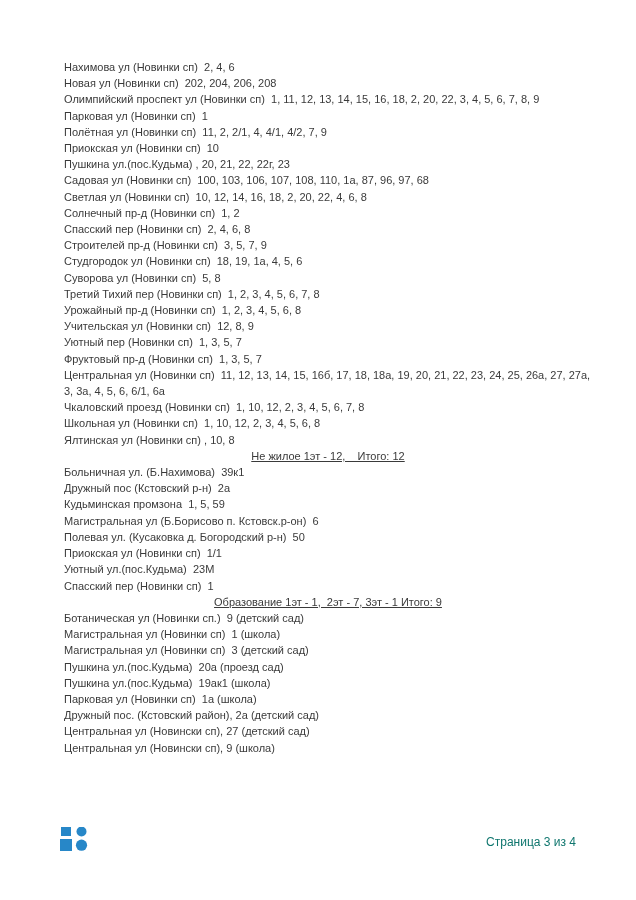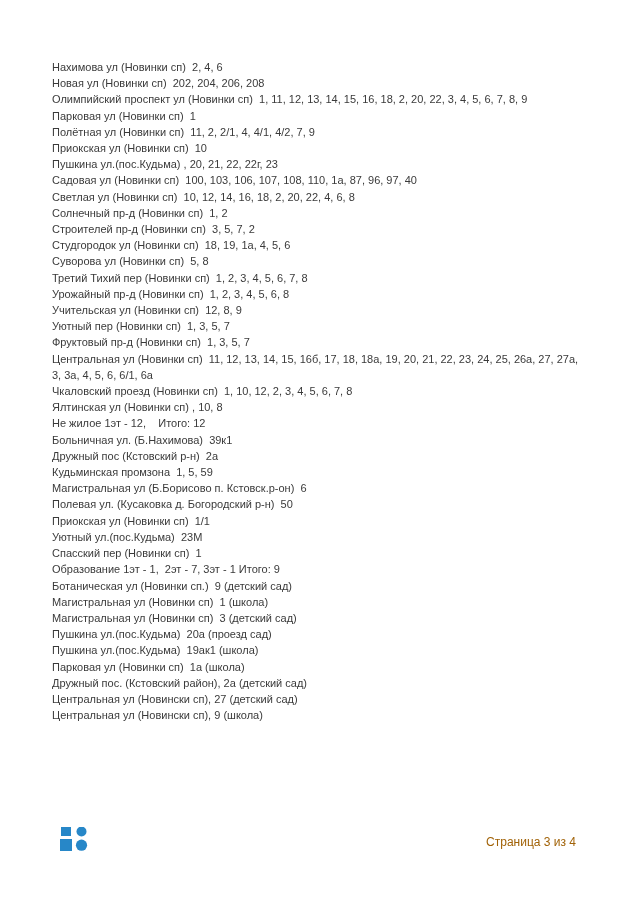--- a/index.html
+++ b/index.html
@@ -10,74 +10,78 @@
   .page {
     position: relative;
     width: 636px;
     height: 900px;
     background: #ffffff;
     overflow: hidden;
     font-family: "Liberation Sans", sans-serif;
   }
   .doc-body {
     position: absolute;
-    left: 52px;
+    left: 64px;
     top: 59px;
     width: 528px;
     font-size: 11px;
     line-height: 16.2px;
     color: #3a3a3a;
   }
   .line {
     white-space: pre-wrap;
   }
   .line.heading {
+    text-decoration: underline;
+    text-align: center;
   }
   .footer-logo {
     position: absolute;
     left: 60px;
     top: 827px;
     width: 28px;
     height: 25px;
   }
   .page-number {
     position: absolute;
     right: 60px;
     top: 835px;
     font-size: 12px;
     line-height: 14px;
-    color: #a16207;
+    color: #0f766e;
   }
 </style>
 </head>
 <body>
 
 <div class="page">
 
   <div class="doc-body" style="color: rgb(58, 58, 58);">
       <div class="line">Нахимова ул (Новинки сп)  2, 4, 6</div>
       <div class="line">Новая ул (Новинки сп)  202, 204, 206, 208</div>
       <div class="line">Олимпийский проспект ул (Новинки сп)  1, 11, 12, 13, 14, 15, 16, 18, 2, 20, 22, 3, 4, 5, 6, 7, 8, 9</div>
       <div class="line">Парковая ул (Новинки сп)  1</div>
       <div class="line">Полётная ул (Новинки сп)  11, 2, 2/1, 4, 4/1, 4/2, 7, 9</div>
       <div class="line">Приокская ул (Новинки сп)  10</div>
       <div class="line">Пушкина ул.(пос.Кудьма) , 20, 21, 22, 22г, 23</div>
-      <div class="line">Садовая ул (Новинки сп)  100, 103, 106, 107, 108, 110, 1а, 87, 96, 97, 40</div>
+      <div class="line">Садовая ул (Новинки сп)  100, 103, 106, 107, 108, 110, 1а, 87, 96, 97, 68</div>
       <div class="line">Светлая ул (Новинки сп)  10, 12, 14, 16, 18, 2, 20, 22, 4, 6, 8</div>
       <div class="line">Солнечный пр-д (Новинки сп)  1, 2</div>
-      <div class="line">Строителей пр-д (Новинки сп)  3, 5, 7, 2</div>
+      <div class="line">Спасский пер (Новинки сп)  2, 4, 6, 8</div>
+      <div class="line">Строителей пр-д (Новинки сп)  3, 5, 7, 9</div>
       <div class="line">Студгородок ул (Новинки сп)  18, 19, 1а, 4, 5, 6</div>
       <div class="line">Суворова ул (Новинки сп)  5, 8</div>
       <div class="line">Третий Тихий пер (Новинки сп)  1, 2, 3, 4, 5, 6, 7, 8</div>
       <div class="line">Урожайный пр-д (Новинки сп)  1, 2, 3, 4, 5, 6, 8</div>
       <div class="line">Учительская ул (Новинки сп)  12, 8, 9</div>
       <div class="line">Уютный пер (Новинки сп)  1, 3, 5, 7</div>
       <div class="line">Фруктовый пр-д (Новинки сп)  1, 3, 5, 7</div>
       <div class="line">Центральная ул (Новинки сп)  11, 12, 13, 14, 15, 16б, 17, 18, 18а, 19, 20, 21, 22, 23, 24, 25, 26а, 27, 27а, 3, 3а, 4, 5, 6, 6/1, 6а</div>
       <div class="line">Чкаловский проезд (Новинки сп)  1, 10, 12, 2, 3, 4, 5, 6, 7, 8</div>
+      <div class="line">Школьная ул (Новинки сп)  1, 10, 12, 2, 3, 4, 5, 6, 8</div>
       <div class="line">Ялтинская ул (Новинки сп) , 10, 8</div>
       <div class="line heading">Не жилое 1эт - 12,    Итого: 12</div>
       <div class="line">Больничная ул. (Б.Нахимова)  39к1</div>
       <div class="line">Дружный пос (Кстовский р-н)  2а</div>
       <div class="line">Кудьминская промзона  1, 5, 59</div>
       <div class="line">Магистральная ул (Б.Борисово п. Кстовск.р-он)  6</div>
       <div class="line">Полевая ул. (Кусаковка д. Богородский р-н)  50</div>
       <div class="line">Приокская ул (Новинки сп)  1/1</div>
       <div class="line">Уютный ул.(пос.Кудьма)  23М</div>
       <div class="line">Спасский пер (Новинки сп)  1</div>

